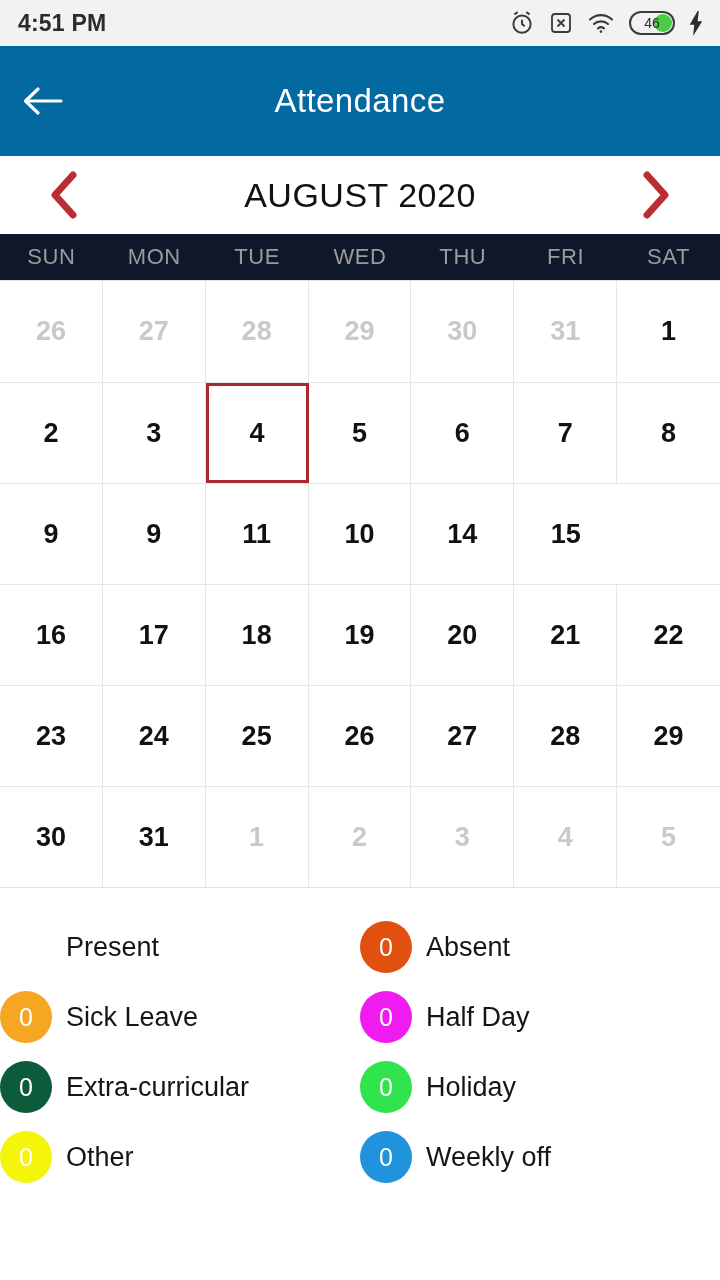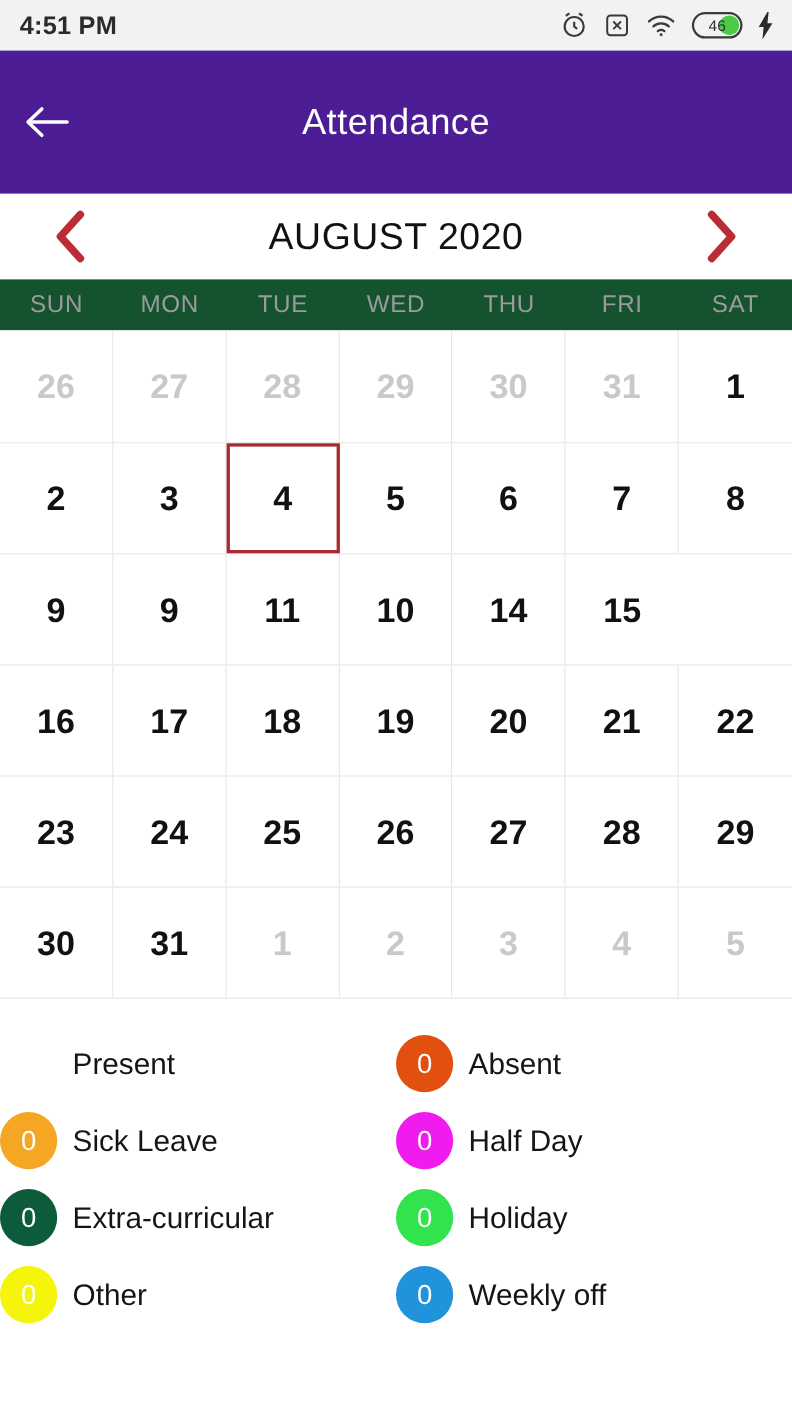--- a/index.html
+++ b/index.html
@@ -63,22 +63,22 @@
     width: 100%;
     text-align: center;
     font-size: 14px;
     font-weight: normal;
     color: #2b2b2b;
     line-height: 1;
   }
 
   
   .app-bar {
-    height: 130px;
-    background: #4c1d95;
+    height: 110px;
+    background: #0369a1;
     display: flex;
     align-items: center;
     position: relative;
     text-decoration: underline;
   }
   .back-btn {
     width: 86px;
     display: flex;
     align-items: center;
     justify-content: center;
@@ -119,21 +119,21 @@
     color: #111111;
     letter-spacing: 0.5px;
   }
 
   
   .weekdays {
     display: grid;
     grid-template-columns: repeat(7, 1fr);
     height: 46px;
     align-items: center;
-    background: #14532d;
+    background: #0f172a;
   }
   .weekday {
     text-align: center;
     font-size: 22px;
     color: #9b9b9b;
     letter-spacing: 0.6px;
   }
 
   
   .calendar {
@@ -150,21 +150,21 @@
   .cal-cell {
     position: relative;
     display: flex;
     align-items: center;
     justify-content: center;
     border-right: 1px solid #e6e6e6;
     cursor: pointer;
   }
   .cal-cell:last-child { border-right: none; }
   .cal-cell .daynum {
-    font-size: 31px;
+    font-size: 27px;
     font-weight: bold;
     color: #111111;
     line-height: 1;
   }
   .cal-cell.muted .daynum {
     color: #c9c9c9;
     font-weight: bold;
   }
   .cal-cell.today {
     border: 3px solid #a8292f;

